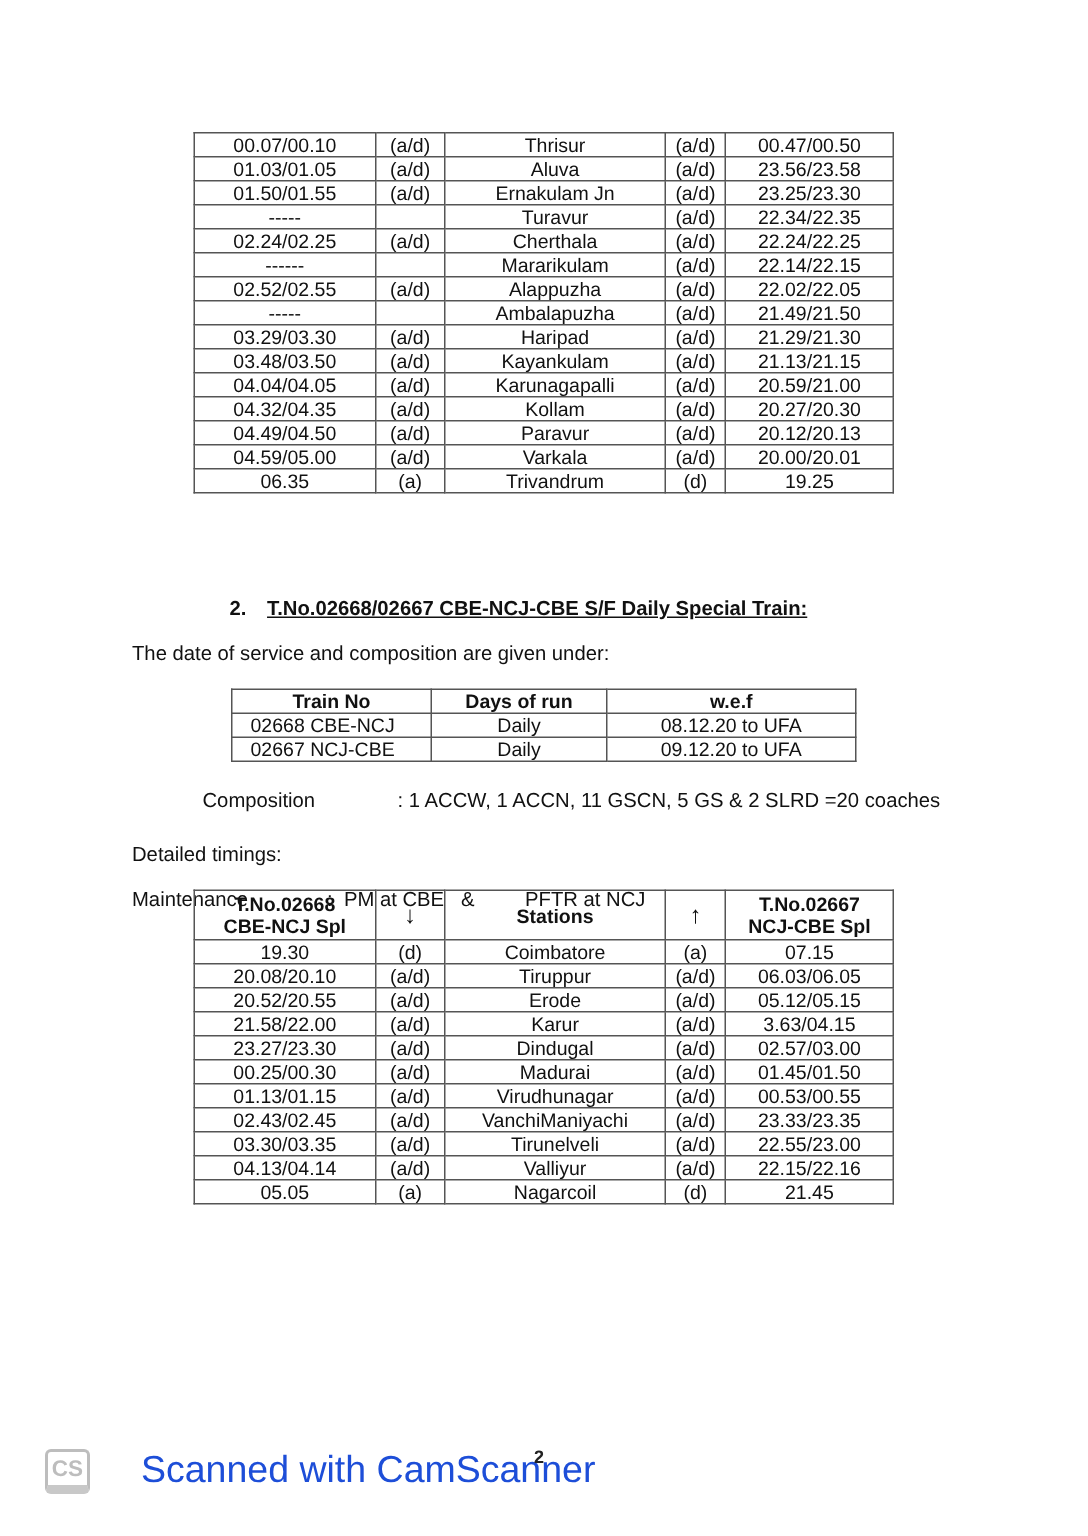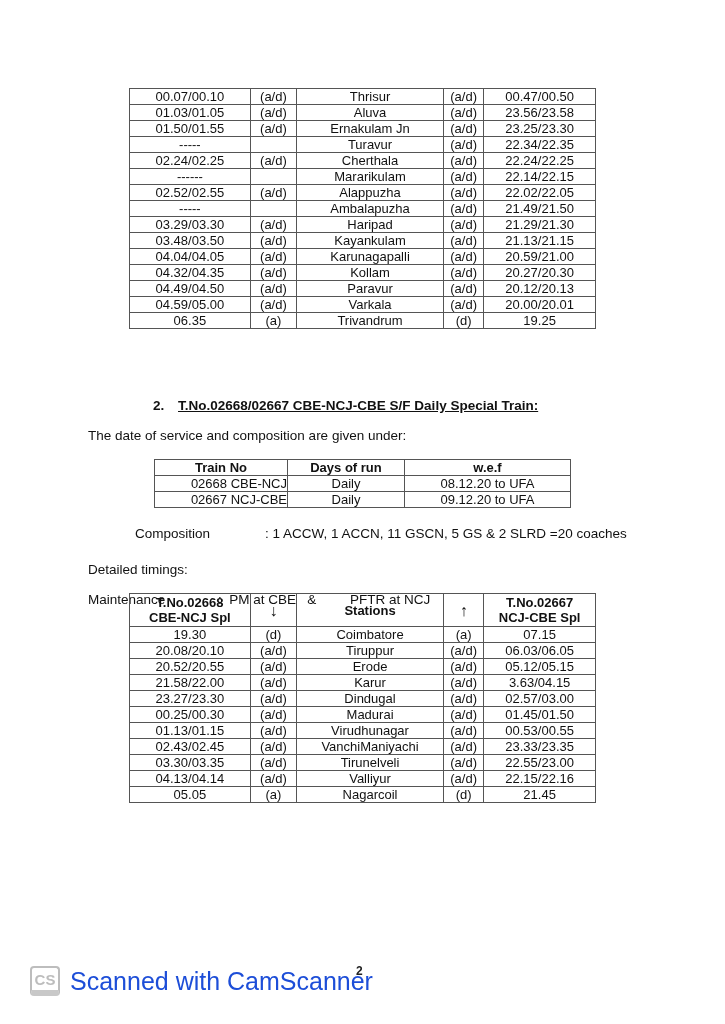--- a/index.html
+++ b/index.html
@@ -11,26 +11,26 @@
   #t3 { left:129px; top:593px; width:467px; }
   #t3 th { border:1px solid #555; font-weight:bold; font-size:13px; line-height:15px; padding:1px 0; }
   .c1 { width:120px; } .c2 { width:46px; } .c3 { width:146px; } .c4 { width:40px; } .c5 { width:111px; }
   #heading { position:absolute; left:153px; top:398px; font-weight:bold; font-size:13.5px; }
   #heading .num { margin-right:10px; }
   #heading .ttl { text-decoration:underline; }
   #intro { position:absolute; left:88px; top:428px; font-size:13.5px; }
   #t2 { position:absolute; left:154px; top:459px; width:416px; border-collapse:collapse; table-layout:fixed; }
   #t2 th, #t2 td { border:1px solid #555; font-size:13px; line-height:15px; height:15px; padding:0; }
   #t2 th { font-weight:bold; text-align:center; }
-  #t2 td.l { text-align:right; padding-left:0; }
+  #t2 td.l { text-align:left; padding-left:12px; }
   #t2 td.c { text-align:center; }
   .info { position:absolute; left:88px; font-size:13.5px; }
   .info .lbl { display:inline-block; width:130px; }
   #r-comp { top:526px;margin-left:47px; } #r-maint { top:544px;margin-top:48px; } #r-detail { top:562px; }
-  #footer { position:absolute; left:30px; top:966px; display:flex; align-items:center; color:#bcbcbc; }
+  #footer { position:absolute; left:30px; top:966px; display:flex; color:#bcbcbc;gap:24px; }
   #cs-logo { width:30px; height:30px; border:2px solid #bdbdbd; border-radius:4px; box-sizing:border-box;
              font-weight:bold; font-size:15px; color:#bdbdbd; display:flex; align-items:center; justify-content:center;
              border-bottom:6px solid #c8c8c8; }
   #cs-text { font-size:25px; margin-left:10px; color:#1d4ed8; }
   #page-num { position:absolute; left:356px; top:964px; font-size:12px; font-weight:bold; color:#222; }
 </style>
 </head>
 <body>
 
 <table id="t1" class="tt">

